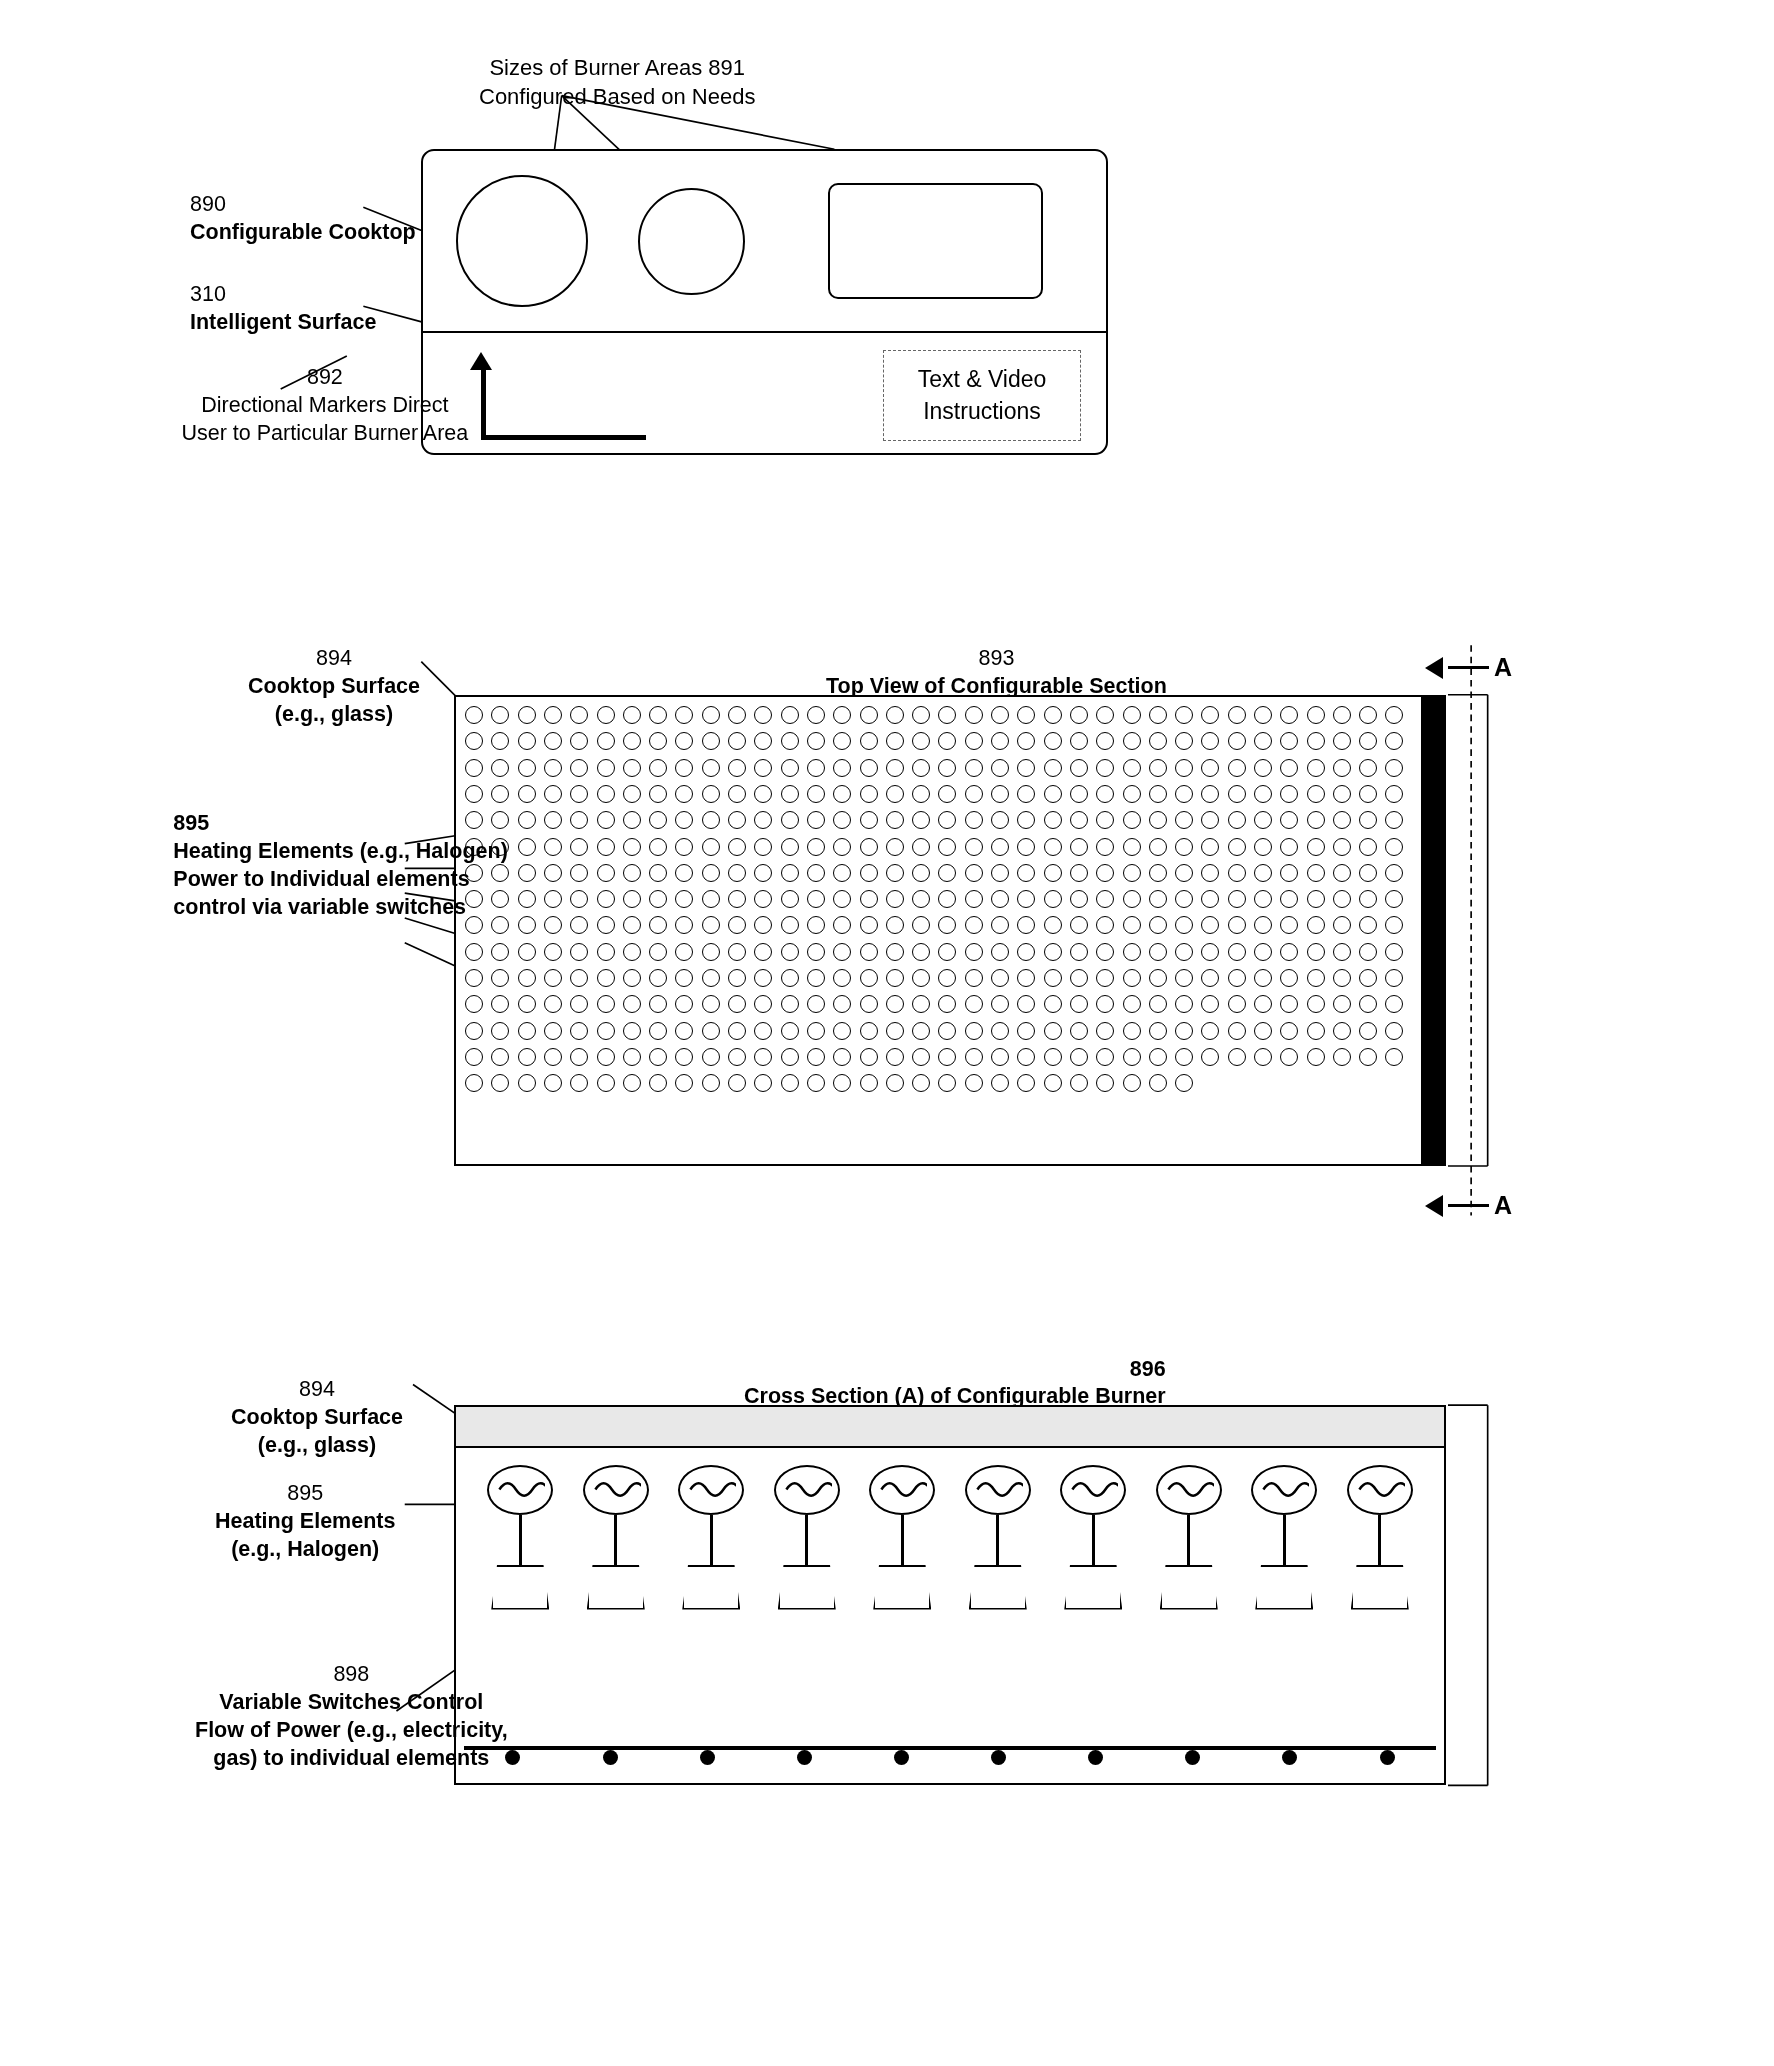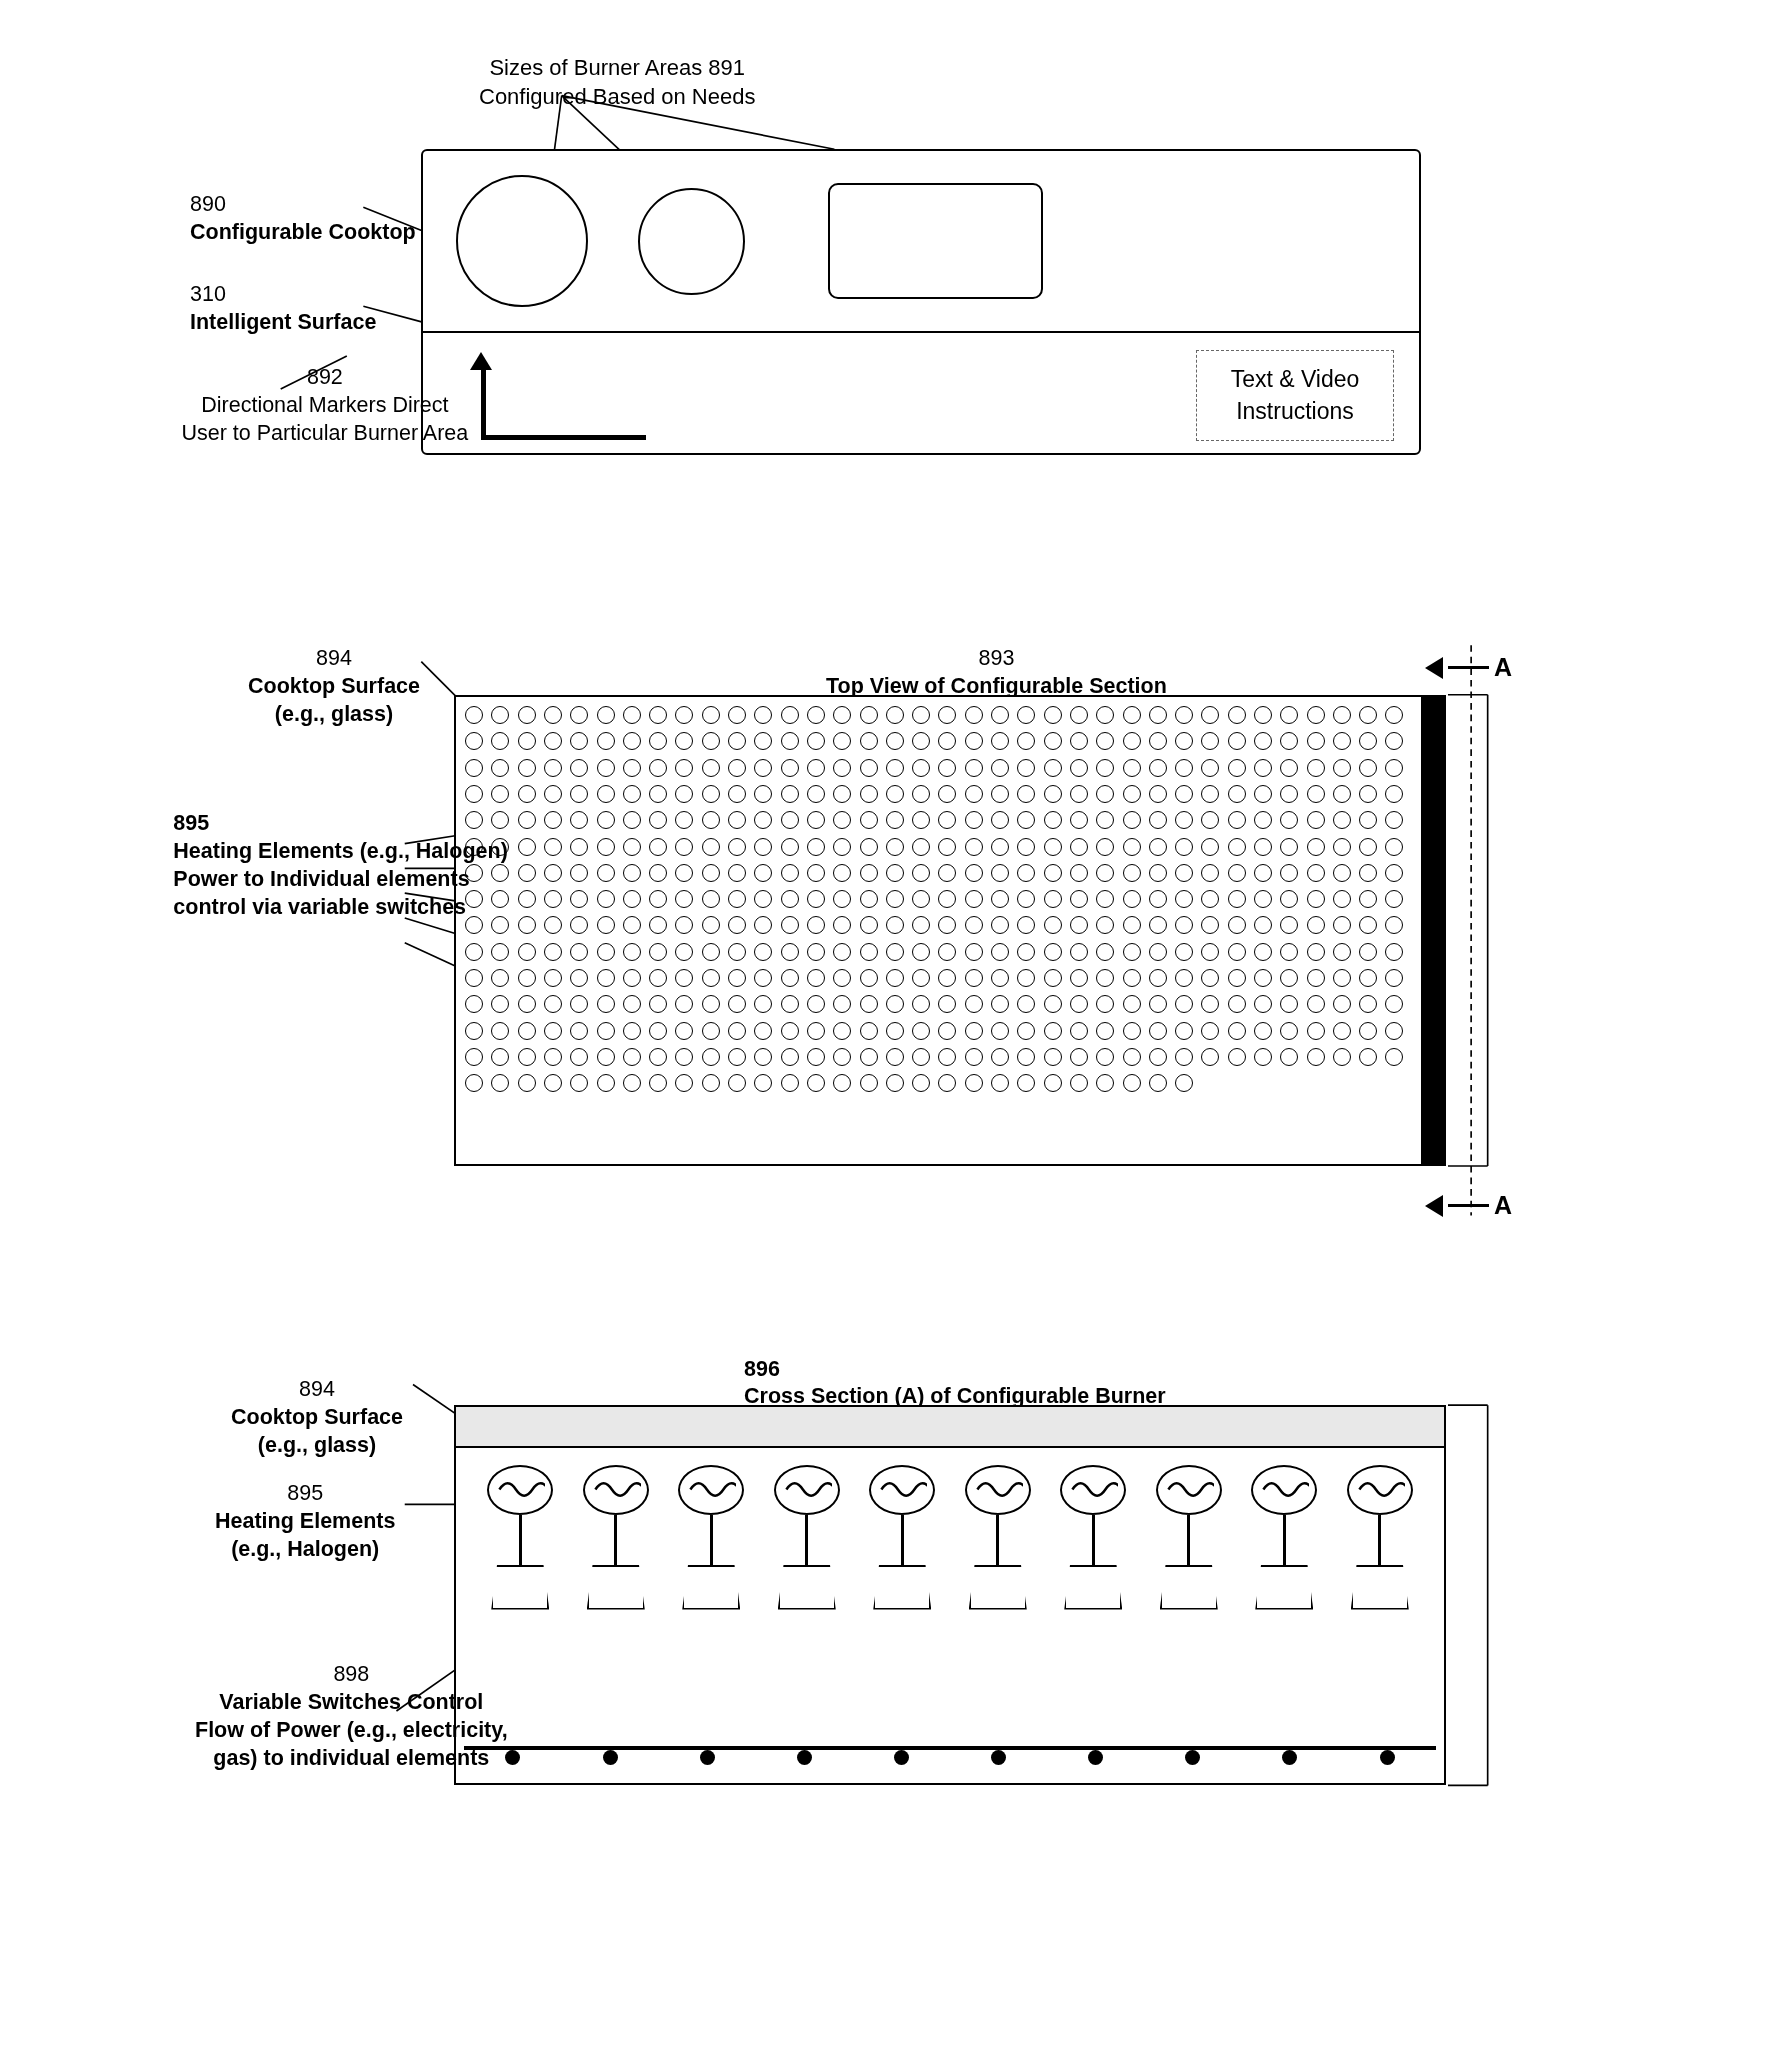--- a/index.html
+++ b/index.html
@@ -25,24 +25,24 @@
       top: 50px;
       left: 165px;
       width: 1157px;
       height: 430px;
     }
 
     .cooktop-outer {
       position: absolute;
       top: 99px;
       left: 256px;
-      width: 1000px;
+      width: 687px;
       height: 306px;
       border: 2.5px solid #000;
-      border-radius: 6px;
+      border-radius: 13px;
       background: #fff;
     }
 
     .cooktop-top-section {
       position: absolute;
       top: 0;
       left: 0;
       width: 100%;
       height: 182px;
       border-bottom: 2.5px solid #000;
@@ -921,21 +921,21 @@
 
       <polyline points="290,200 380,200"></polyline>
 
       <polyline points="280,450 380,380"></polyline>
 
       <line x1="1552" y1="80" x2="1600" y2="80"></line>
       <line x1="1600" y1="80" x2="1600" y2="540"></line>
       <line x1="1600" y1="540" x2="1552" y2="540"></line>
     </svg>
 
-    <div class="lbl" style="top: 16.5px; left: 579px; text-align: left;">
+    <div class="lbl" style="top: 16.5px; left: 579px; text-align: right;">
       <span><b><span>896</span><br><span>Cross Section (A) of Configurable Burner</span></b></span>
     </div>
 
     <div class="cross-section-rect">
 
       <div class="glass-bar"></div>
 
       <div class="heating-elements-row" id="cross-section-elements">
       <div class="element-unit">
         <div class="element-symbol">

